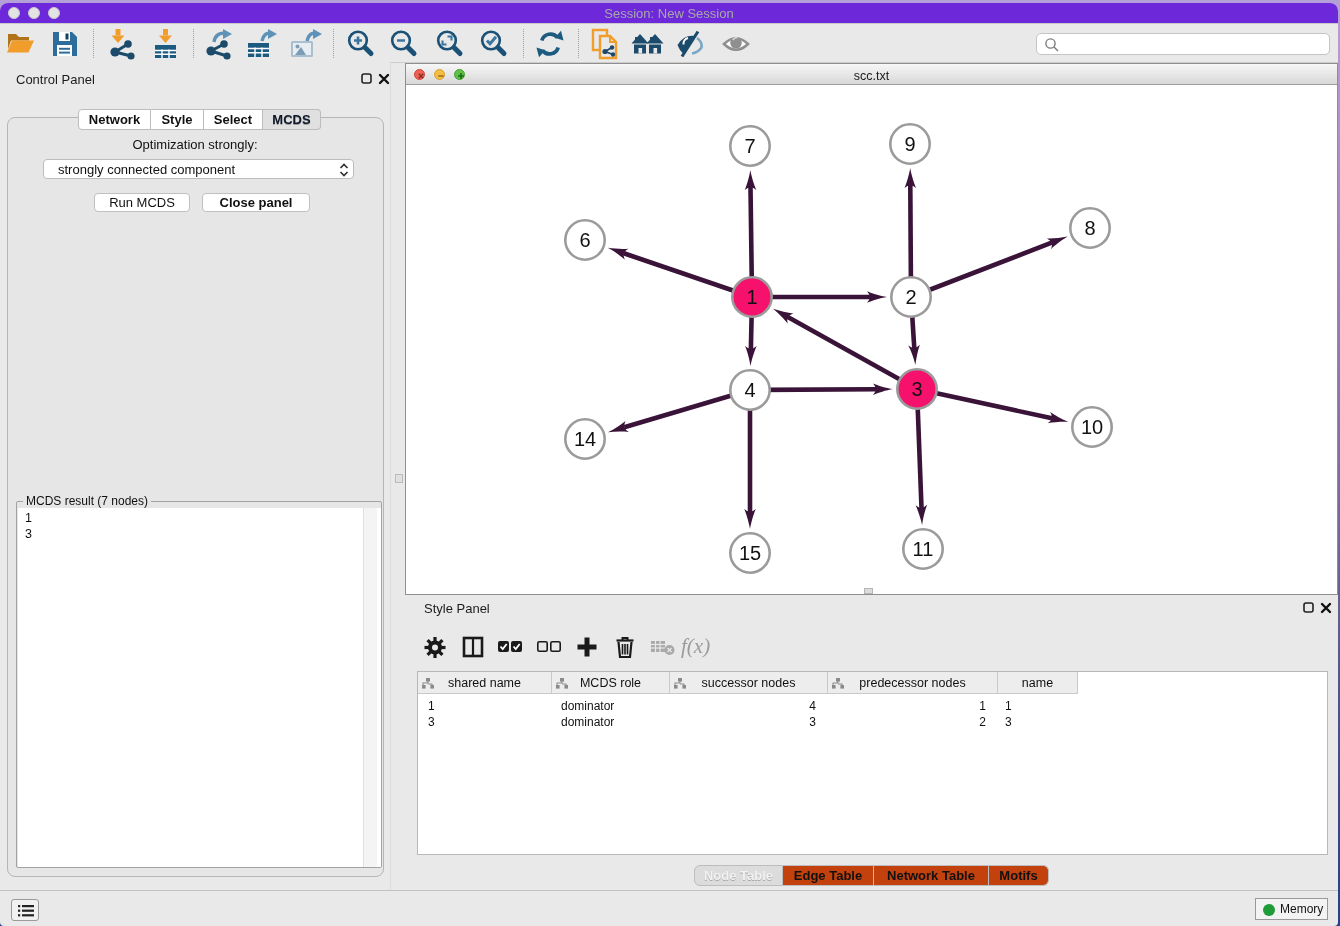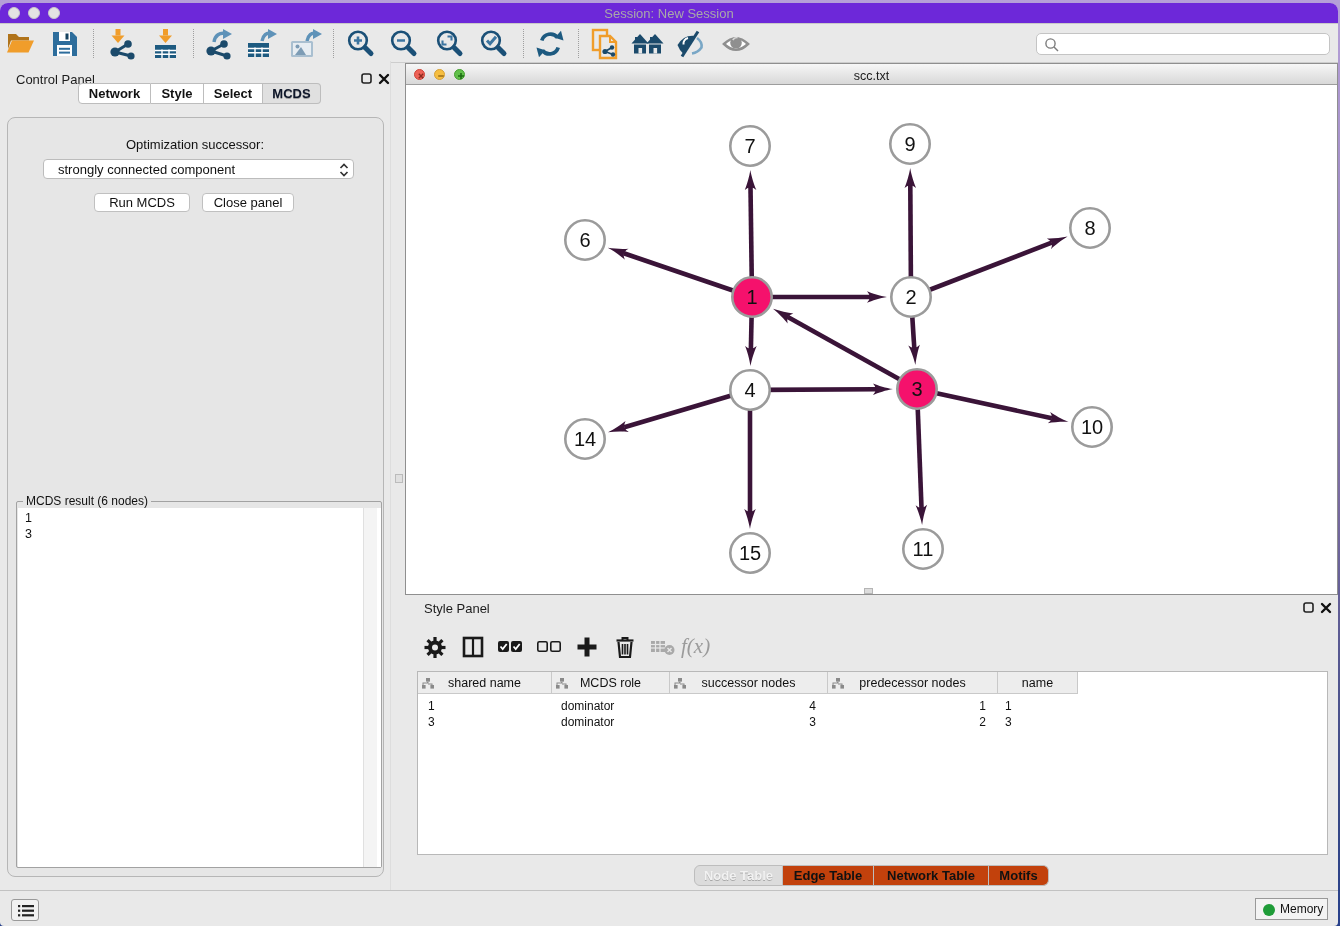--- a/index.html
+++ b/index.html
@@ -9,21 +9,21 @@
 .titlebar { position:absolute; left:0; top:0; width:100%; height:21px; background:#6d28d9; border-bottom:1px solid #c9c9c9; }
 .tl { position:absolute; top:4px; width:12px; height:12px; border-radius:50%; background:#e3e3e3; border:1px solid #c8c8c8; }
 .wtitle { position:absolute; top:3px; width:100%; text-align:center; font-size:13px; color:#a9a9a9; }
 .toolbar { position:absolute; left:0; top:21px; width:100%; height:39px; background:#e9e9e9; border-bottom:1px solid #cdcdcd; }
 .tsep { position:absolute; top:5px; height:29px; width:0; border-left:1px dotted #9f9f9f; }
 .search { position:absolute; left:1036px; top:9px; width:294px; height:22px; background:#fff; border:1px solid #c4c4c4; border-radius:5px; }
 
 .cpanel { position:absolute; left:0; top:58px; width:390px; height:829px; background:#e9e9e9; }
 .phead { font-size:13px; color:#1c1c1c; }
 .tabpane { position:absolute; left:7px; top:56px; width:377px; height:760px; background:#e6e6e6; border:1px solid #b6b6b6; border-radius:8px; }
-.tabrow { position:absolute; top:22px; left:78px; height:21px; display:flex;justify-content:space-between; }
+.tabrow { position:absolute; top:48px; left:78px; height:21px; display:flex;justify-content:space-between; }
 .tab { height:21px; border:1px solid #bdbdbd; border-left:none; background:#fff; font-size:13px; font-weight:700; color:#111; text-align:center; line-height:20px; padding:0 14px; }
 .tab.first { border-left:1px solid #bdbdbd; border-radius:4px 0 0 4px; }
 .tab.last  { border-radius:0 4px 4px 0; }
 .tab.sel { background:#e0e0e0; color:#0f172a; text-shadow:0 1.2px 0.5px #9f9f9f; }
 .combo { position:absolute; left:43px; top:98px; width:311px; height:20px; background:#fff; border:1px solid #bcbcbc; border-radius:4px; font-size:13px; color:#111; line-height:19px; padding-left:14px; }
 .btn { position:absolute; height:19px; background:#fff; border:1px solid #c0c0c0; border-radius:4px; font-size:13px; color:#111; text-align:center; line-height:18px; }
 .groupbox { position:absolute; left:16px; top:440px; width:366px; height:367px; border:1px solid #a2a2a2; border-radius:2px; }
 .gtitle { position:absolute; left:6px; top:-8px; background:#e6e6e6; padding:0 3px; font-size:12px; color:#111; }
 .gtext { position:absolute; left:1px; top:6px; width:363px; height:359px; background:#fff; font-size:12.5px; color:#111; line-height:16px; padding:2px 0 0 7px; }
 .gscroll { position:absolute; right:4px; top:0px; width:14px; height:359px; background:#f4f4f4; border-left:1px solid #e0e0e0; }
@@ -187,32 +187,32 @@
   <svg class="abs" style="left:378px;top:12px" width="12" height="12" viewBox="0 0 12 12">
         <path d="M2,2 L10,10 M10,2 L2,10" stroke="#111" stroke-width="2.4" stroke-linecap="round"></path>
       </svg>
   <div class="tabpane"></div>
   <div class="tabrow">
     <div class="tab first" style="width:73px;padding:0;">Network</div>
     <div class="tab" style="width:53px;padding:0;">Style</div>
     <div class="tab" style="width:59px;padding:0;">Select</div>
     <div class="tab last sel" style="width:58px;padding:0;">MCDS</div>
   </div>
-  <div class="abs" style="left:0;top:76px;width:390px;text-align:center;font-size:13px;color:#111;">Optimization successor:</div>
+  <div class="abs" style="left:0;top:76px;width:390px;text-align:center;font-size:13px;color:#111;">Optimization strongly:</div>
   <div class="combo">strongly connected component
     <svg class="abs" style="right:4px;top:3px" width="10" height="14" viewBox="0 0 10 14">
           <path d="M1.5,5 L5,1.5 L8.5,5" fill="none" stroke="#333" stroke-width="1.7"></path>
           <path d="M1.5,9 L5,12.5 L8.5,9" fill="none" stroke="#333" stroke-width="1.7"></path>
         </svg>
   </div>
   <div class="btn" style="left:94px;top:132px;width:96px;">Run MCDS</div>
-  <div class="btn" style="left:202px;top:132px;width:92px;">Close panel</div>
+  <div class="btn" style="left:202px;top:132px;width:108px;font-weight:bold;">Close panel</div>
   <div class="groupbox">
     <div class="gtext">1<br>3<div class="gscroll"></div></div>
-    <div class="gtitle">MCDS result (6 nodes)</div>
+    <div class="gtitle">MCDS result (7 nodes)</div>
   </div>
 </div>
 <div class="iframe">
   <div class="ititle">
     <div class="ball" style="left:8px;background:#ee6156;border:0.5px solid #ce4437;">
           <svg width="10" height="10" viewBox="0 0 10 10" style="position:absolute;left:0.5px;top:0.5px;">
             <path d="M2.8,2.8 L7.2,7.2 M7.2,2.8 L2.8,7.2" stroke="#8c2b1f" stroke-width="1.4"></path>
           </svg>
         </div>
     <div class="ball" style="left:28px;background:#f6be40;border:0.5px solid #d6a137;">

